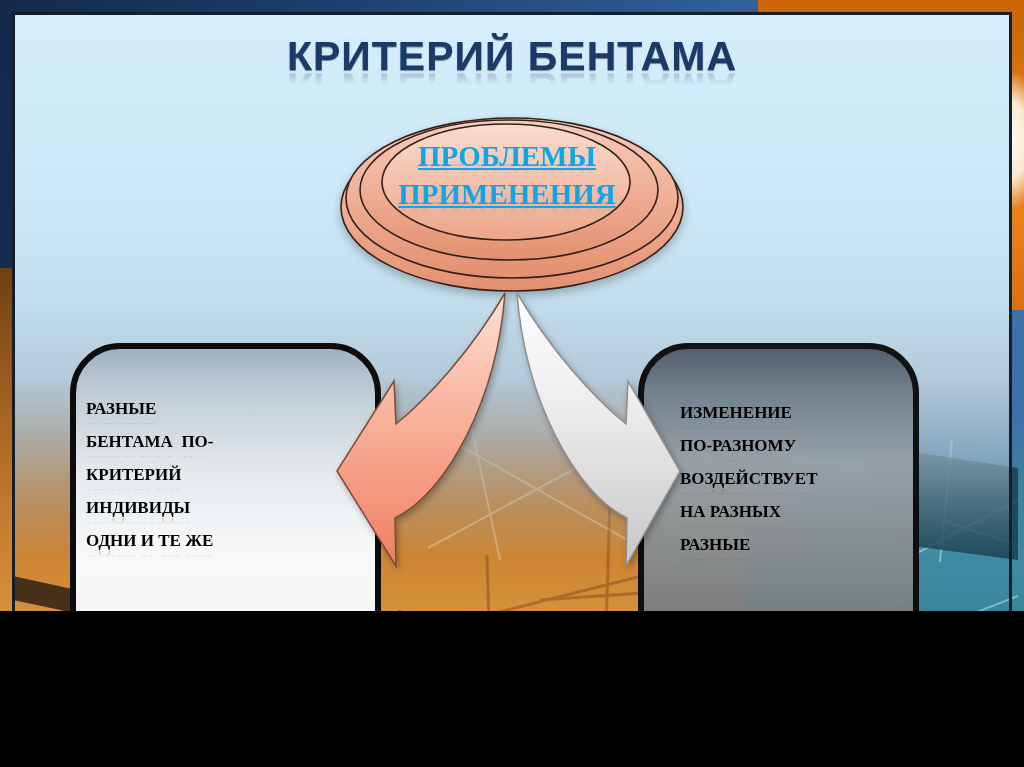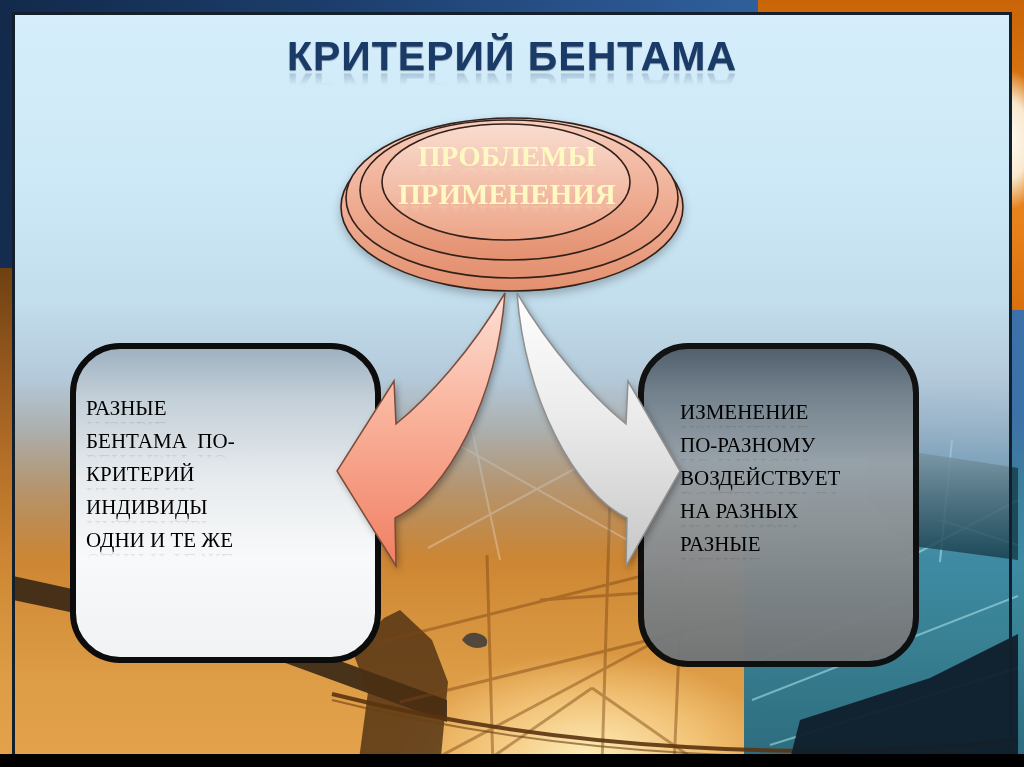--- a/index.html
+++ b/index.html
@@ -1,16 +1,16 @@
 <!DOCTYPE html>
 <html><head>
 <meta charset="utf-8">
 <style>
   html,body{margin:0;padding:0;background:#000;}
-  .stage{position:relative;width:1024px;height:754px;overflow:hidden;
+  .stage{position:relative;width:1024px;height:611px;overflow:hidden;
          font-family:"Liberation Sans",sans-serif;background:#1d3d66;}
 
   
   .ph-navy{position:absolute;inset:0;
     background:linear-gradient(100deg,#12294a 0%,#1d3f6e 30%,#2a5690 55%,#3568a2 75%,#3f74ab 100%);}
   .ph-orange-col{position:absolute;left:758px;top:0;width:266px;height:310px;
     background:linear-gradient(180deg,#c96408 0%,#dd7812 35%,#e8831c 70%,#d8700e 100%);}
   .white-blob{position:absolute;left:975px;top:70px;width:70px;height:140px;
     background:radial-gradient(closest-side,rgba(255,253,246,.98),rgba(252,244,226,.9) 55%,rgba(235,160,70,0) 100%);}
   .ph-orange-ground{position:absolute;left:0;top:268px;width:802px;height:499px;
@@ -33,29 +33,29 @@
     text-shadow:0 1px 1px rgba(10,25,50,.5);
     -webkit-box-reflect:below -16px linear-gradient(transparent 55%,rgba(0,0,0,.4));}
 
   
   .tbox{position:absolute;border:6px solid #0c0c0c;border-radius:50px;}
   .tbox-left{left:70px;top:343px;width:299px;height:308px;
     background:linear-gradient(180deg,#9fb2c2 0%,#c3cfd8 16%,#e7ebee 42%,#f8f9fa 68%,#f1f2f3 100%);}
   .tbox-right{left:638px;top:343px;width:269px;height:312px;opacity:.97;
     background:linear-gradient(180deg,#4e5d69 0%,#73828d 15%,#97a1a9 36%,#8f9598 55%,#808487 76%,#717577 100%);}
   .box-text{position:absolute;color:#000;font-family:"Liberation Serif",serif;
-    font-weight:normal;font-size:21px;line-height:33px;}
+    font-weight:bold;font-size:17px;line-height:33px;}
   .box-text-left{left:86px;top:392px;width:292px;}
   .box-text-right{left:680px;top:396px;width:238px;}
   .rl{white-space:pre;
     -webkit-box-reflect:below -13px linear-gradient(transparent 60%,rgba(0,0,0,.45));}
 
   
   .oval-label{position:absolute;left:378px;top:137px;width:258px;text-align:center;
-    color:#fef9c3;font-family:"Liberation Serif",serif;font-weight:bold;font-size:29px;line-height:38px;}
+    color:#0ea5e9;font-family:"Liberation Serif",serif;font-weight:bold;font-size:29px;line-height:38px;text-decoration:underline;}
   .oval-label .rl{-webkit-box-reflect:below -16px linear-gradient(transparent 58%,rgba(0,0,0,.4));}
 
   .shapes-svg{position:absolute;inset:0;pointer-events:none;}
 </style>
 </head>
 <body>
 
 <div class="stage">
 
   <div class="ph-navy"></div>

